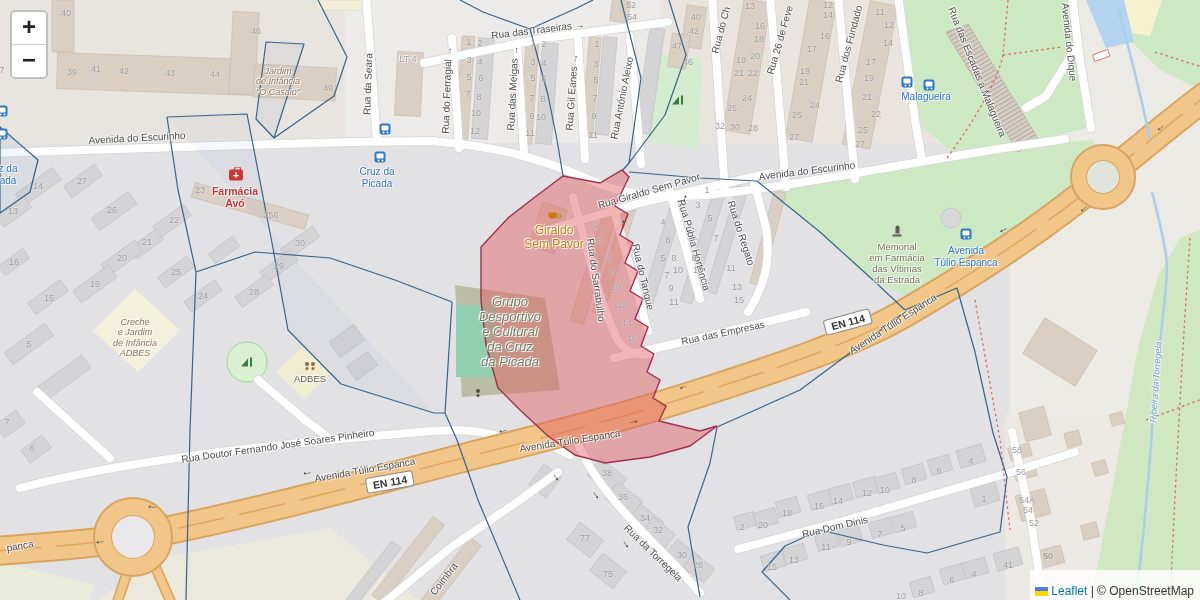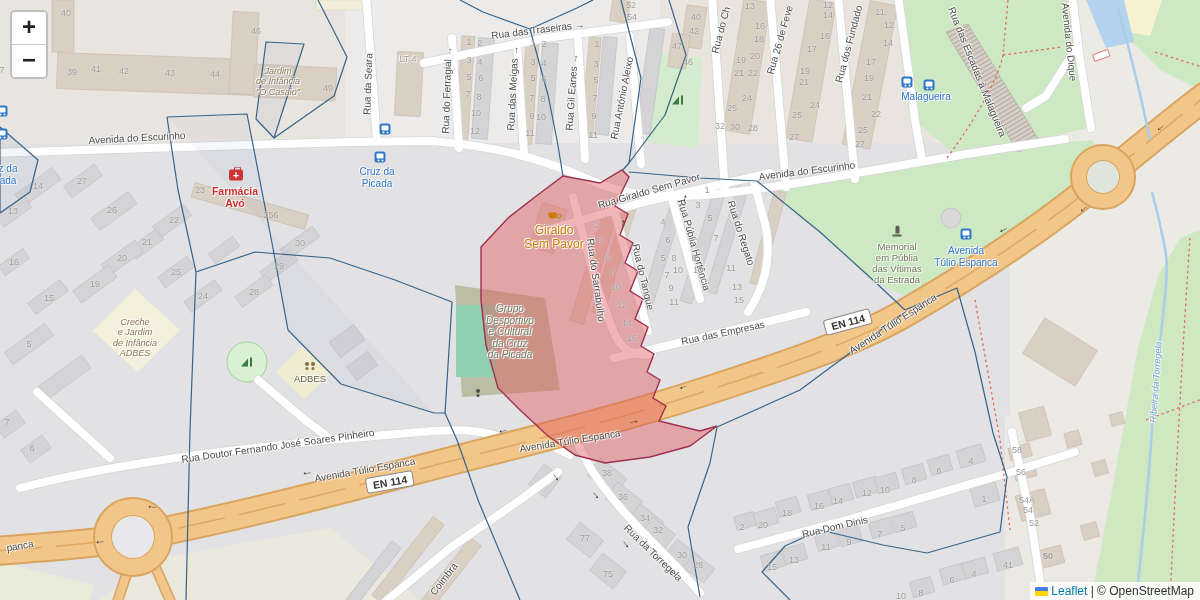--- a/index.html
+++ b/index.html
@@ -26,21 +26,21 @@
   .refbadge{background:#fdfdfb;border:1.5px solid #8a8a8a;border-radius:3px;
        color:#333;font-size:10.5px;font-weight:700;padding:1px 6px;}
   
   #zoomctl{position:absolute;left:10px;top:10px;width:34px;background:#fff;
        border:2px solid rgba(0,0,0,0.25);border-radius:5px;overflow:hidden;z-index:30;}
   #zoomctl a{display:block;width:34px;height:32px;line-height:30px;text-align:center;
        font-size:24px;font-weight:700;color:#222;text-decoration:none;cursor:pointer;background:#fff;}
   #zoomctl .sep{height:1px;background:#ccc;}
   
   #attrib{position:absolute;right:0;bottom:0;background:rgba(255,255,255,0.82);
-       padding:2px 6px 2px 5px;font-size:12px;color:#333;z-index:30;}
+       padding:14px 6px 2px 5px;font-size:12px;color:#333;z-index:30;}
   #attrib a{color:#0078a8;text-decoration:none;cursor:pointer;}
   #attrib .flag{display:inline-block;width:13px;height:9px;margin-right:3px;vertical-align:-1px;
        background:linear-gradient(#4C7BE1 0 50%, #FFD500 50% 100%);border-radius:1px;}
   
   .mic{pointer-events:none;}
   .bus-stop-icon{width:11px;height:11px;background:#2e79c7;border-radius:2.5px;}
   .bus-stop-icon::before{content:"";position:absolute;left:2px;top:2px;width:7px;height:4.5px;
        background:#fff;border-radius:1px;}
   .bus-stop-icon::after{content:"";position:absolute;left:2.5px;top:8px;width:2px;height:2px;
        border-radius:50%;background:#fff;box-shadow:4px 0 0 #fff;}
@@ -693,30 +693,30 @@
         <div>ADBES</div>
       </div>
       <div class="plabel c-pharmacy" style="font-size: 10.5px; left: 235px; top: 197px; transform: translate(-50%, -50%);">
         <div>Farmácia</div>
         <div>Avó</div>
       </div>
       <div class="plabel c-cafe" style="font-size: 12px; left: 554px; top: 238px; transform: translate(-50%, -50%);">
         <div>Giraldo</div>
         <div>Sem Pavor</div>
       </div>
-      <div class="plabel c-sports i" style="font-size: 10px; left: 510px; top: 332px; transform: translate(-50%, -50%);">
+      <div class="plabel c-sports i" style="font-size: 13px; left: 510px; top: 332px; transform: translate(-50%, -50%);">
         <div>Grupo</div>
         <div>Desportivo</div>
         <div>e Cultural</div>
         <div>da Cruz</div>
         <div>da Picada</div>
       </div>
       <div class="plabel c-memorial" style="font-size: 9.5px; left: 897px; top: 264px; transform: translate(-50%, -50%);">
         <div>Memorial</div>
-        <div>em Públia</div>
+        <div>em Farmácia</div>
         <div>das Vítimas</div>
         <div>da Estrada</div>
       </div>
       <div class="plabel c-transit" style="font-size: 10px; left: 8px; top: 158px; transform: translate(-50%, -50%); margin-top: 16px;">
         <div>z da</div>
         <div>ada</div>
       </div>
       <div class="plabel c-transit" style="font-size: 10px; left: 377px; top: 177px; transform: translate(-50%, -50%);">
         <div>Cruz da</div>
         <div>Picada</div>

